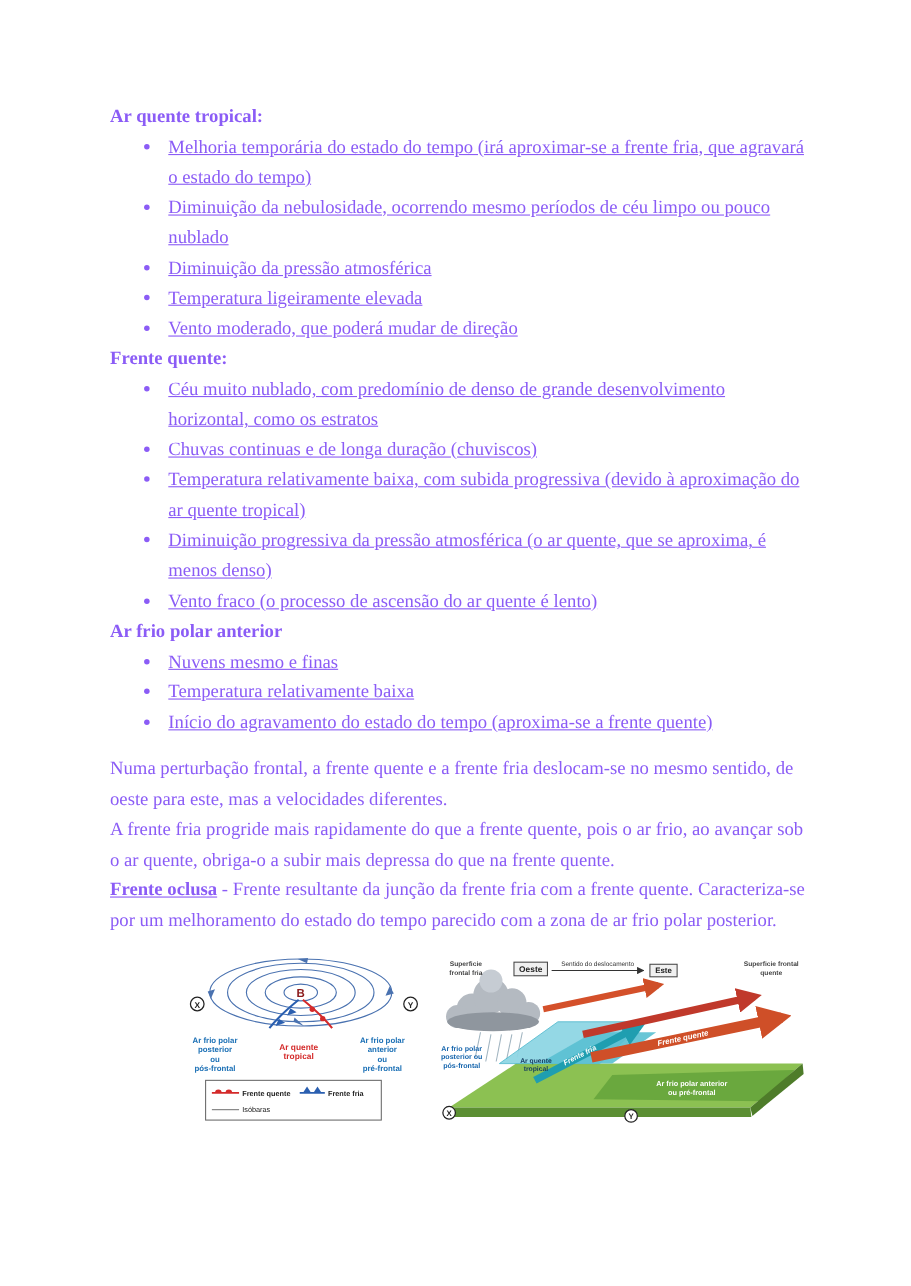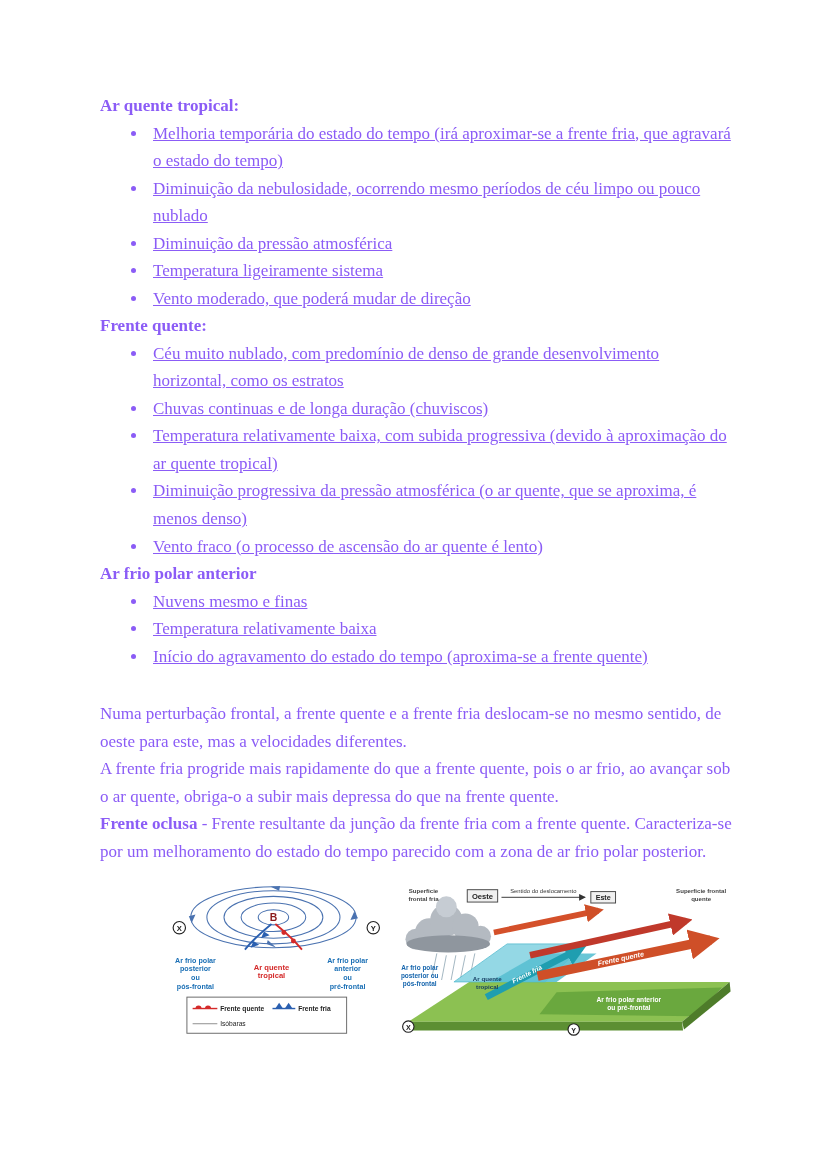--- a/index.html
+++ b/index.html
@@ -13,44 +13,44 @@
     font-size: 17px;
     line-height: 1.62;
     color: #8b5cf6;
     overflow: hidden;
     margin: 0 auto;
   }
   .content { padding: 92px 95px 0 100px; }
   .heading { font-weight: bold; }
   ul.bullets { list-style: disc; margin: 0; padding-left: 48px; }
   ul.bullets li { padding-left: 5px; text-decoration: underline; }
-  .para-block { margin-top: 30px; }
+  .para-block { margin-top: 15px; }
   .para { margin: 0; }
-  .term { font-weight: bold; }
+  .term { font-weight: bold; text-decoration: underline; }
   .figures {
     display: flex;
     align-items: flex-start;
     gap: 8px;
     margin-left: 66px;
     margin-top: 16px;
   }
   svg text { font-family: "Liberation Sans", sans-serif; }
 </style>
 </head>
 <body>
 
 <div class="page">
   <div class="content">
 
     <p class="heading">Ar quente tropical:</p>
     <ul class="bullets">
       <li>Melhoria temporária do estado do tempo (irá aproximar-se a frente fria, que agravará o estado do tempo)</li>
       <li>Diminuição da nebulosidade, ocorrendo mesmo períodos de céu limpo ou pouco nublado</li>
       <li>Diminuição da pressão atmosférica</li>
-      <li>Temperatura ligeiramente sistema</li>
+      <li>Temperatura ligeiramente elevada</li>
       <li>Vento moderado, que poderá mudar de direção</li>
     </ul>
 
     <p class="heading">Frente quente:</p>
     <ul class="bullets">
       <li>Céu muito nublado, com predomínio de denso de grande desenvolvimento horizontal, como os estratos</li>
       <li>Chuvas continuas e de longa duração (chuviscos)</li>
       <li>Temperatura relativamente baixa, com subida progressiva (devido à aproximação do ar quente tropical)</li>
       <li>Diminuição  progressiva da pressão atmosférica (o ar quente, que se aproxima, é menos denso)</li>
       <li>Vento fraco (o processo de ascensão do ar quente é lento)</li>

